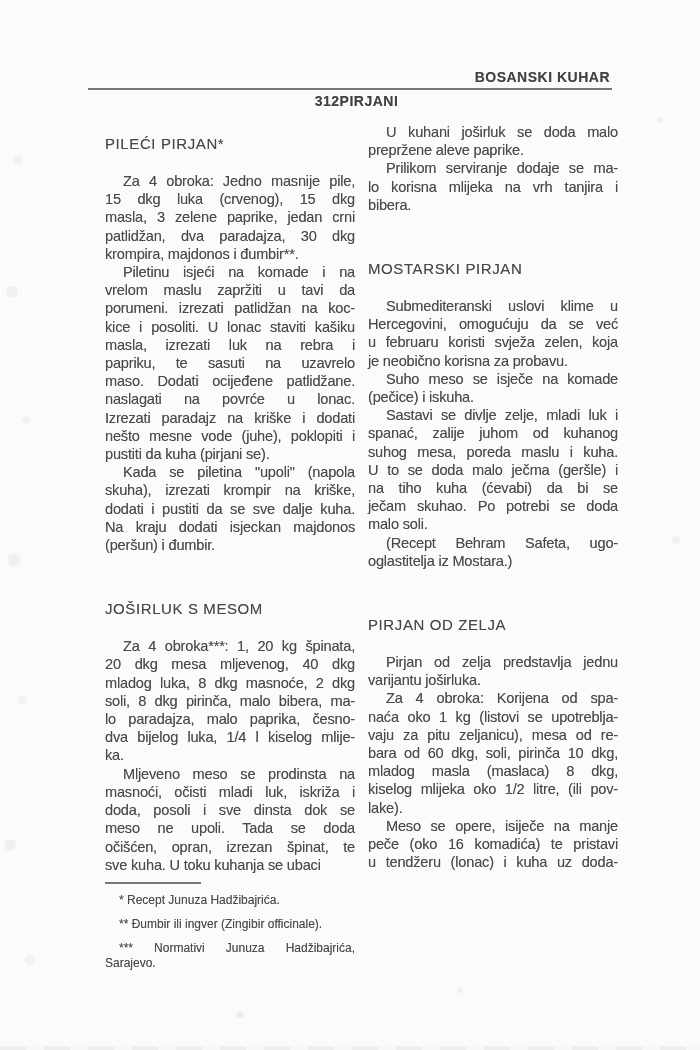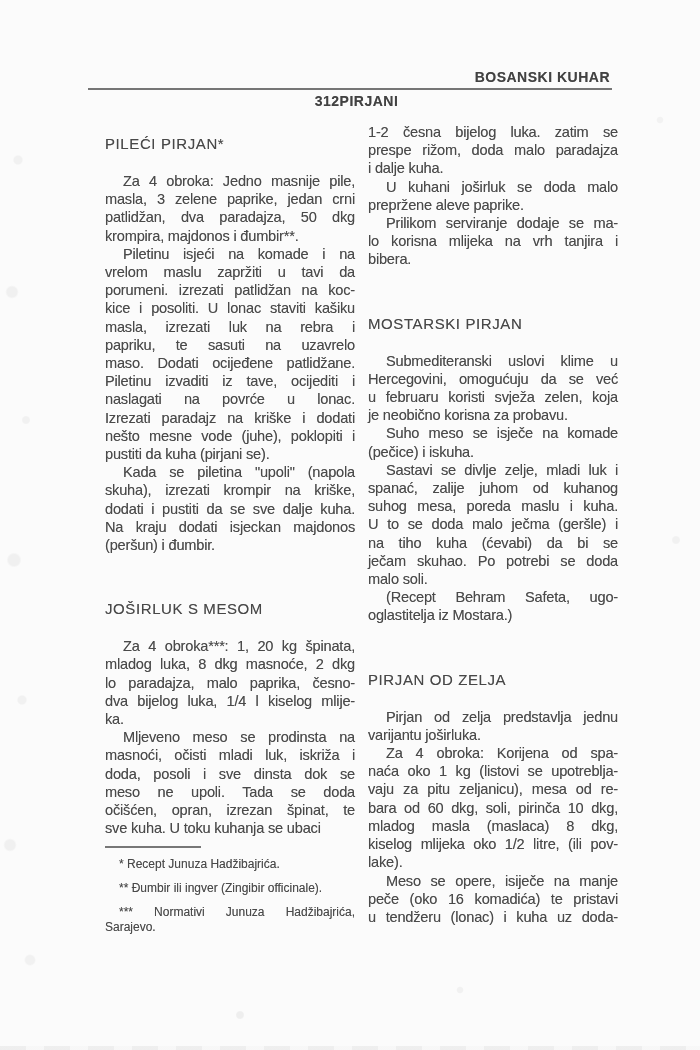--- a/index.html
+++ b/index.html
@@ -84,49 +84,51 @@
       <span class="page-number">312</span>
       <span class="chapter">PIRJANI</span>
     </div>
   </div>
 
   <div class="columns">
     <div class="col col-left" id="col-left">
         <div class="heading">PILEĆI PIRJAN*</div>
         <div class="para">
           <div class="line first">Za 4 obroka: Jedno masnije pile,</div>
+          <div class="line">15 dkg luka (crvenog), 15 dkg</div>
           <div class="line">masla, 3 zelene paprike, jedan crni</div>
-          <div class="line">patlidžan, dva paradajza, 50 dkg</div>
+          <div class="line">patlidžan, dva paradajza, 30 dkg</div>
           <div class="line last">krompira, majdonos i đumbir**.</div>
         </div>
         <div class="para">
           <div class="line first">Piletinu isjeći na komade i na</div>
           <div class="line">vrelom maslu zapržiti u tavi da</div>
           <div class="line">porumeni. izrezati patlidžan na koc-</div>
           <div class="line">kice i posoliti. U lonac staviti kašiku</div>
           <div class="line">masla, izrezati luk na rebra i</div>
           <div class="line">papriku, te sasuti na uzavrelo</div>
           <div class="line">maso. Dodati ocijeđene patlidžane.</div>
-          <div class="line">Piletinu izvaditi iz tave, ocijediti i</div>
           <div class="line">naslagati na povrće u lonac.</div>
           <div class="line">Izrezati paradajz na kriške i dodati</div>
           <div class="line">nešto mesne vode (juhe), poklopiti i</div>
           <div class="line last">pustiti da kuha (pirjani se).</div>
         </div>
         <div class="para">
           <div class="line first">Kada se piletina "upoli" (napola</div>
           <div class="line">skuha), izrezati krompir na kriške,</div>
           <div class="line">dodati i pustiti da se sve dalje kuha.</div>
           <div class="line">Na kraju dodati isjeckan majdonos</div>
           <div class="line last">(peršun) i đumbir.</div>
         </div>
         <div class="heading">JOŠIRLUK S MESOM</div>
         <div class="para">
           <div class="line first">Za 4 obroka***: 1, 20 kg špinata,</div>
+          <div class="line">20 dkg mesa mljevenog, 40 dkg</div>
           <div class="line">mladog luka, 8 dkg masnoće, 2 dkg</div>
+          <div class="line">soli, 8 dkg pirinča, malo bibera, ma-</div>
           <div class="line">lo paradajza, malo paprika, česno-</div>
           <div class="line">dva bijelog luka, 1/4 l kiselog mlije-</div>
           <div class="line last">ka.</div>
         </div>
         <div class="para">
           <div class="line first">Mljeveno meso se prodinsta na</div>
           <div class="line">masnoći, očisti mladi luk, iskriža i</div>
           <div class="line">doda, posoli i sve dinsta dok se</div>
           <div class="line">meso ne upoli. Tada se doda</div>
           <div class="line">očišćen, opran, izrezan špinat, te</div>
@@ -138,25 +140,20 @@
         </div>
         <div class="para footnote">
           <div class="line last first">** Đumbir ili ingver (Zingibir officinale).</div>
         </div>
         <div class="para footnote">
           <div class="line first">*** Normativi Junuza Hadžibajrića,</div>
           <div class="line last">Sarajevo.</div>
         </div>
       </div>
     <div class="col col-right" id="col-right">
-        <div class="para">
-          <div class="line">1-2 česna bijelog luka. zatim se</div>
-          <div class="line">prespe rižom, doda malo paradajza</div>
-          <div class="line last">i dalje kuha.</div>
-        </div>
         <div class="para">
           <div class="line first">U kuhani joširluk se doda malo</div>
           <div class="line last">prepržene aleve paprike.</div>
         </div>
         <div class="para">
           <div class="line first">Prilikom serviranje dodaje se ma-</div>
           <div class="line">lo korisna mlijeka na vrh tanjira i</div>
           <div class="line last">bibera.</div>
         </div>
         <div class="heading">MOSTARSKI PIRJAN</div>

